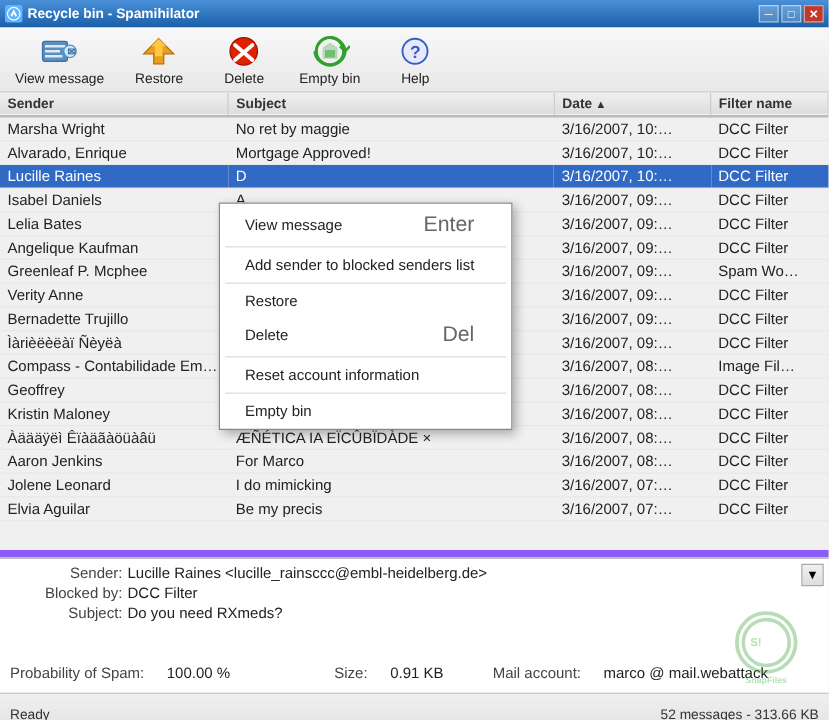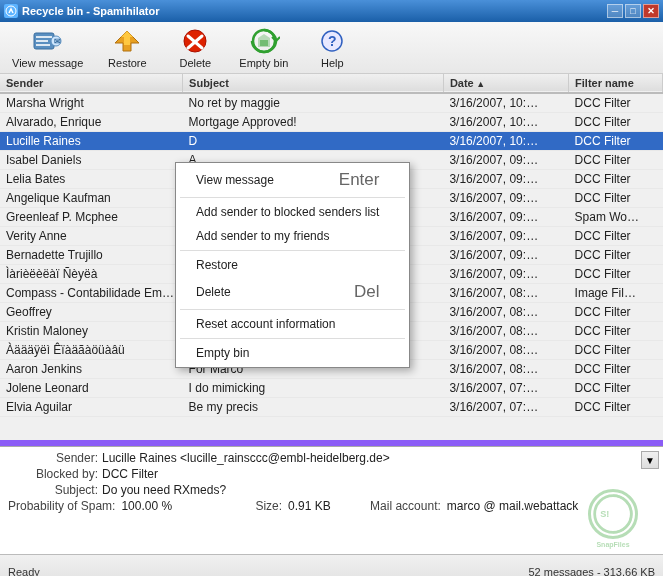--- a/index.html
+++ b/index.html
@@ -210,21 +210,22 @@
       flex: 1;
     }
     .detail-last-row {
       display: flex;
       gap: 20px;
       margin-top: 2px;
       font-size: 12px;
     }
     .detail-last-item {
       display: flex;
-      gap: 6px;
+      gap: 18px;
+      margin-top: 32px;
     }
     .expand-btn {
       position: absolute;
       top: 4px;
       right: 4px;
       width: 18px;
       height: 18px;
       border: 1px solid #aaa;
       background: linear-gradient(to bottom, #f0f0f0, #ddd);
       cursor: pointer;
@@ -494,23 +495,20 @@
 
     <div class="context-menu" id="context-menu">
 
     <div class="context-item">
           <span>View message</span>
           <span class="shortcut">Enter</span>
         </div>
         <div class="context-sep"></div>
         <div class="context-item">
           <span>Add sender to blocked senders list</span>
-        </div>
-        <div class="context-item">
-          <span>Add sender to my friends</span>
         </div>
         <div class="context-sep"></div>
         <div class="context-item">
           <span>Restore</span>
         </div>
         <div class="context-item">
           <span>Delete</span>
           <span class="shortcut">Del</span>
         </div>
         <div class="context-sep"></div>

